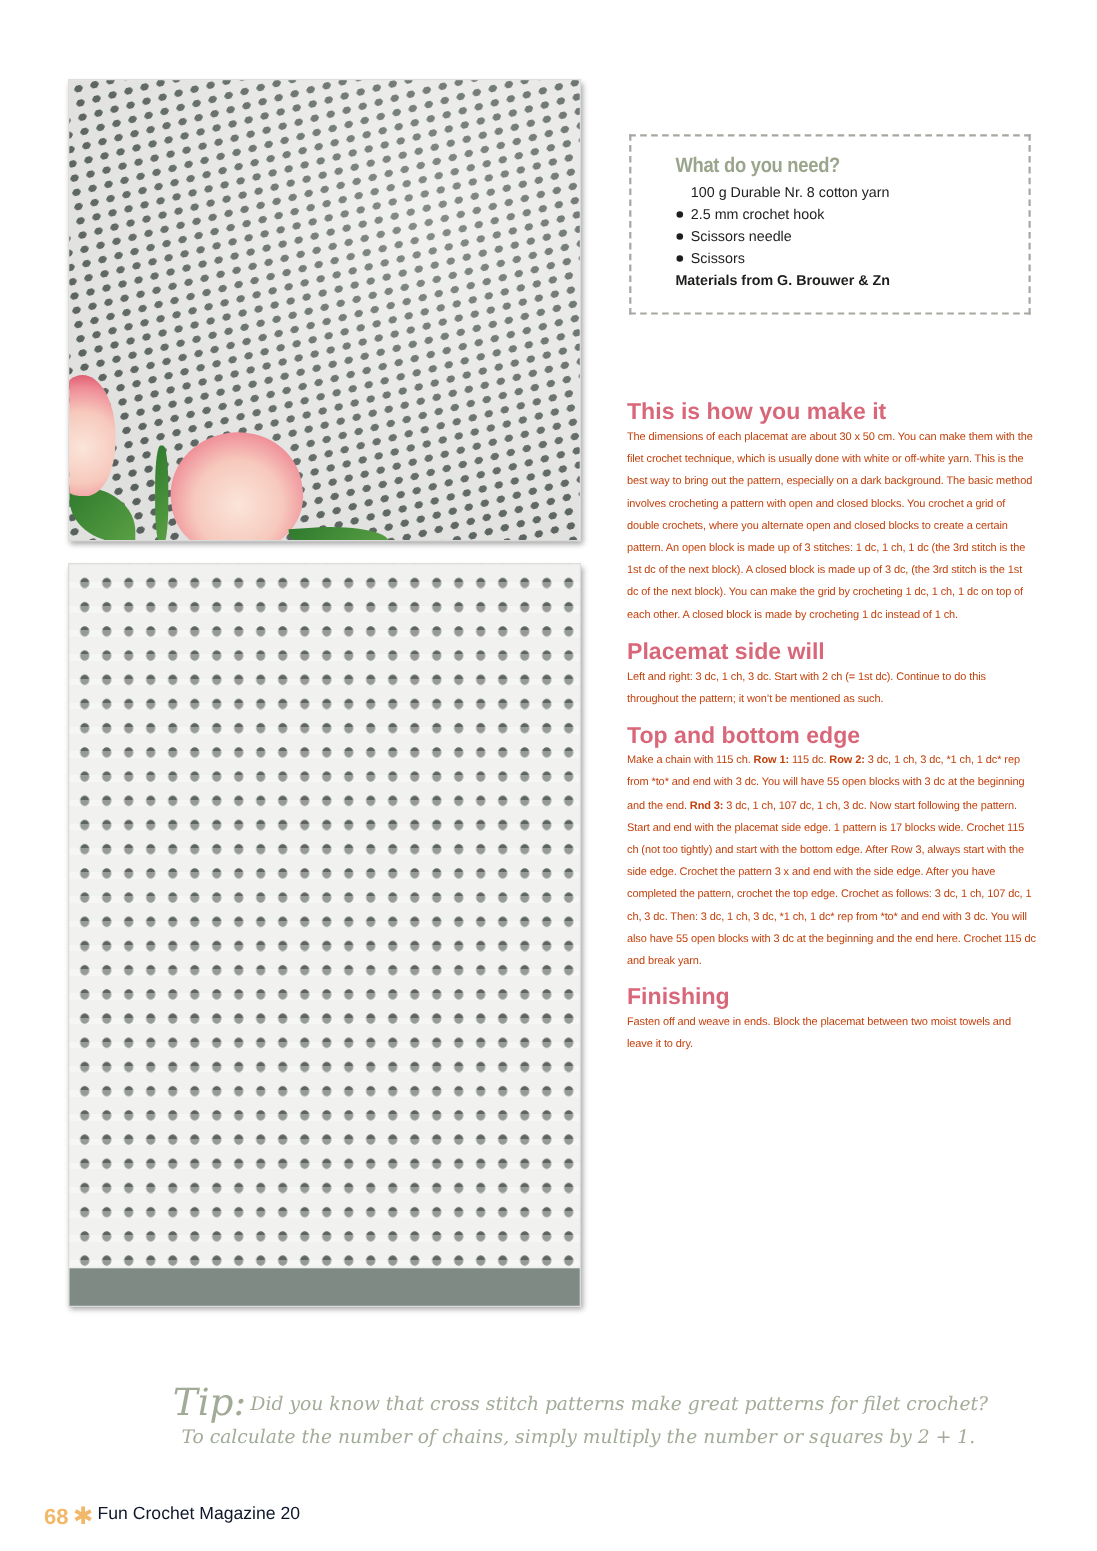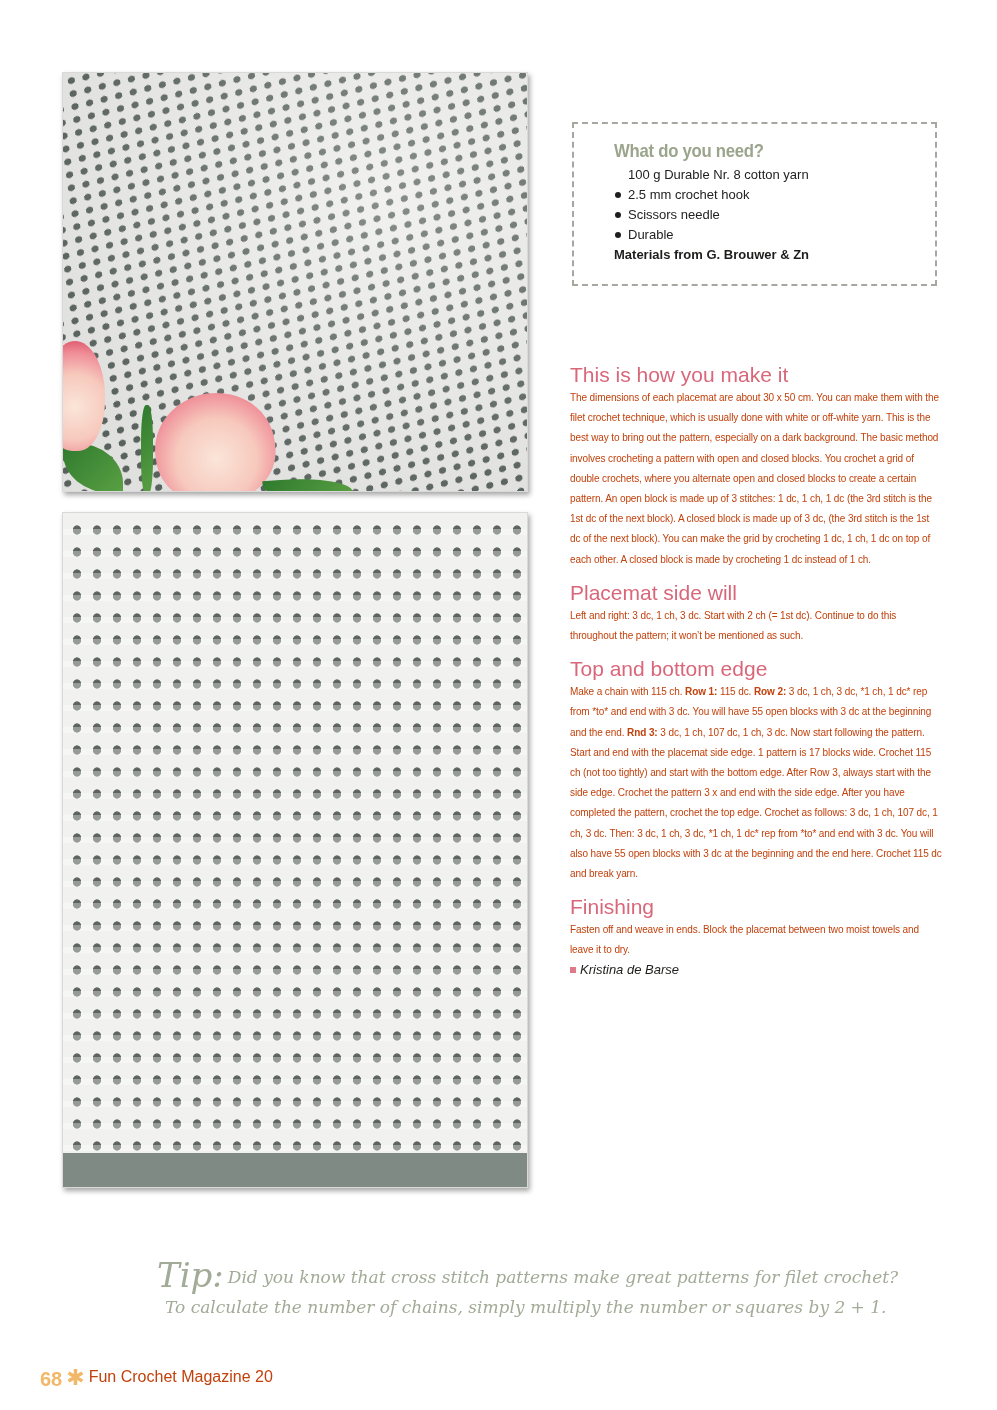--- a/index.html
+++ b/index.html
@@ -73,39 +73,39 @@
   .materials-list { list-style: none; font-size: 13px; line-height: 20px; color: #222; }
   .materials-list li { position: relative; padding-left: 14px; }
   .materials-list li .bullet {
     position: absolute; left: 1px; top: 7px; width: 6px; height: 6px; border-radius: 50%; background: #1d1d1b;
   }
   .materials-source { font-weight: bold; font-size: 13px; line-height: 20px; }
 
   
   .article { position: absolute; left: 570px; top: 362px; width: 372px; }
   .section-heading {
-    font-size: 21px; color: #d9677a; line-height: 26px; font-weight: normal;
+    font-size: 21px; color: #d9677a; line-height: 26px; font-weight: bold;
   }
   .section-body { font-size: 10px; line-height: 20.2px; color: #c2410c; letter-spacing: -0.1px; }
   .section { margin-bottom: 10px; }
   .section b { font-weight: bold; }
   .credit { font-size: 13px; line-height: 18px; font-style: italic; display: flex; align-items: center; }
   .credit .sq { display: inline-block; width: 6px; height: 6px; background: #e0798a; margin-right: 4px; }
 
   
   .tip { position: absolute; left: 157px; top: 1258px; width: 760px; color: #a2ab97; font-family: "DejaVu Serif", serif; font-style: italic; }
   .tip-line1 { font-size: 17px; line-height: 34px; white-space: nowrap; }
   .tip-word { font-size: 34px; font-weight: normal; margin-right: 4px; vertical-align: -4px; }
   .tip-line2 { font-size: 17px; line-height: 26px; padding-left: 8px; white-space: nowrap; }
 
   
   .footer { position: absolute; left: 40px; top: 1368px; display: flex; align-items: flex-start; }
   .page-num { font-size: 20px; font-weight: bold; color: #f2b86a; }
   .footer-star { color: #f2b86a; font-size: 22px; font-weight: bold; margin: 0 4px; line-height: 20px; }
-  .footer-title { font-size: 16px; color: #c2410c; }
+  .footer-title { font-size: 16px; color: #0f172a; }
 </style>
 </head>
 <body>
 
 <div class="photo photo-top">
   <div class="mesh-diag"></div>
   <div class="mesh-shade"></div>
   <div class="leaf leaf-1"></div>
   <div class="rose rose-2"></div>
   <div class="leaf leaf-3"></div>
@@ -118,45 +118,41 @@
   <div class="mesh-grid-rows"></div>
   <div class="table-strip"></div>
 </div>
 
 <div class="materials-box">
   <div class="materials-title">What do you need?</div>
   <ul class="materials-list">
     <li><span>100 g Durable Nr. 8 cotton yarn</span></li>
     <li><span class="bullet"></span><span>2.5 mm crochet hook</span></li>
     <li><span class="bullet"></span><span>Scissors needle</span></li>
-    <li><span class="bullet"></span><span>Durable</span></li>
+    <li><span class="bullet"></span><span>Scissors</span></li>
   </ul>
   <div class="materials-source">Materials from G. Brouwer &amp; Zn</div>
 </div>
 
 <div class="article">
   <div class="section">
     <h2 class="section-heading">This is how you make it</h2>
     <p class="section-body">The dimensions of each placemat are about 30 x 50 cm. You can make them with the filet crochet technique, which is usually done with white or off-white yarn. This is the best way to bring out the pattern, especially on a dark background. The basic method involves crocheting a pattern with open and closed blocks. You crochet a grid of double crochets, where you alternate open and closed blocks to create a certain pattern. An open block is made up of 3 stitches: 1 dc, 1 ch, 1 dc (the 3rd stitch is the 1st dc of the next block). A closed block is made up of 3 dc, (the 3rd stitch is the 1st dc of the next block). You can make the grid by crocheting 1 dc, 1 ch, 1 dc on top of each other. A closed block is made by crocheting 1 dc instead of 1 ch.</p>
   </div>
   <div class="section">
     <h2 class="section-heading">Placemat side will</h2>
     <p class="section-body">Left and right: 3 dc, 1 ch, 3 dc. Start with 2 ch (= 1st dc). Continue to do this throughout the pattern; it won’t be mentioned as such.</p>
   </div>
   <div class="section">
     <h2 class="section-heading">Top and bottom edge</h2>
     <p class="section-body"><span>Make a chain with 115 ch. </span><b>Row 1:</b><span> 115 dc. </span><b>Row 2:</b><span> 3 dc, 1 ch, 3 dc, *1 ch, 1 dc* rep from *to* and end with 3 dc. You will have 55 open blocks with 3 dc at the beginning and the end. </span><b>Rnd 3:</b><span> 3 dc, 1 ch, 107 dc, 1 ch, 3 dc. Now start following the pattern. Start and end with the placemat side edge. 1 pattern is 17 blocks wide. Crochet 115 ch (not too tightly) and start with the bottom edge. After Row 3, always start with the side edge. Crochet the pattern 3 x and end with the side edge. After you have completed the pattern, crochet the top edge.  Crochet as follows: 3 dc, 1 ch, 107 dc, 1 ch, 3 dc. Then: 3 dc, 1 ch, 3 dc, *1 ch, 1 dc* rep from *to* and end with 3 dc. You will also have 55 open blocks with 3 dc at the beginning and the end here. Crochet 115 dc and break yarn.</span></p>
   </div>
   <div class="section" style="margin-bottom:0">
     <h2 class="section-heading">Finishing</h2>
     <p class="section-body">Fasten off and weave in ends. Block the placemat between two moist towels and leave it to dry.</p>
-    <div class="credit">
-      <span class="sq"></span>
-      <span>Kristina de Barse</span>
-    </div>
   </div>
 </div>
 
 <div class="tip">
   <div class="tip-line1">
     <span class="tip-word">Tip:</span><span>Did you know that cross stitch patterns make great patterns for filet crochet?</span>
   </div>
   <div class="tip-line2">To calculate the number of chains, simply multiply the number or squares by 2 + 1.</div>
 </div>
 

